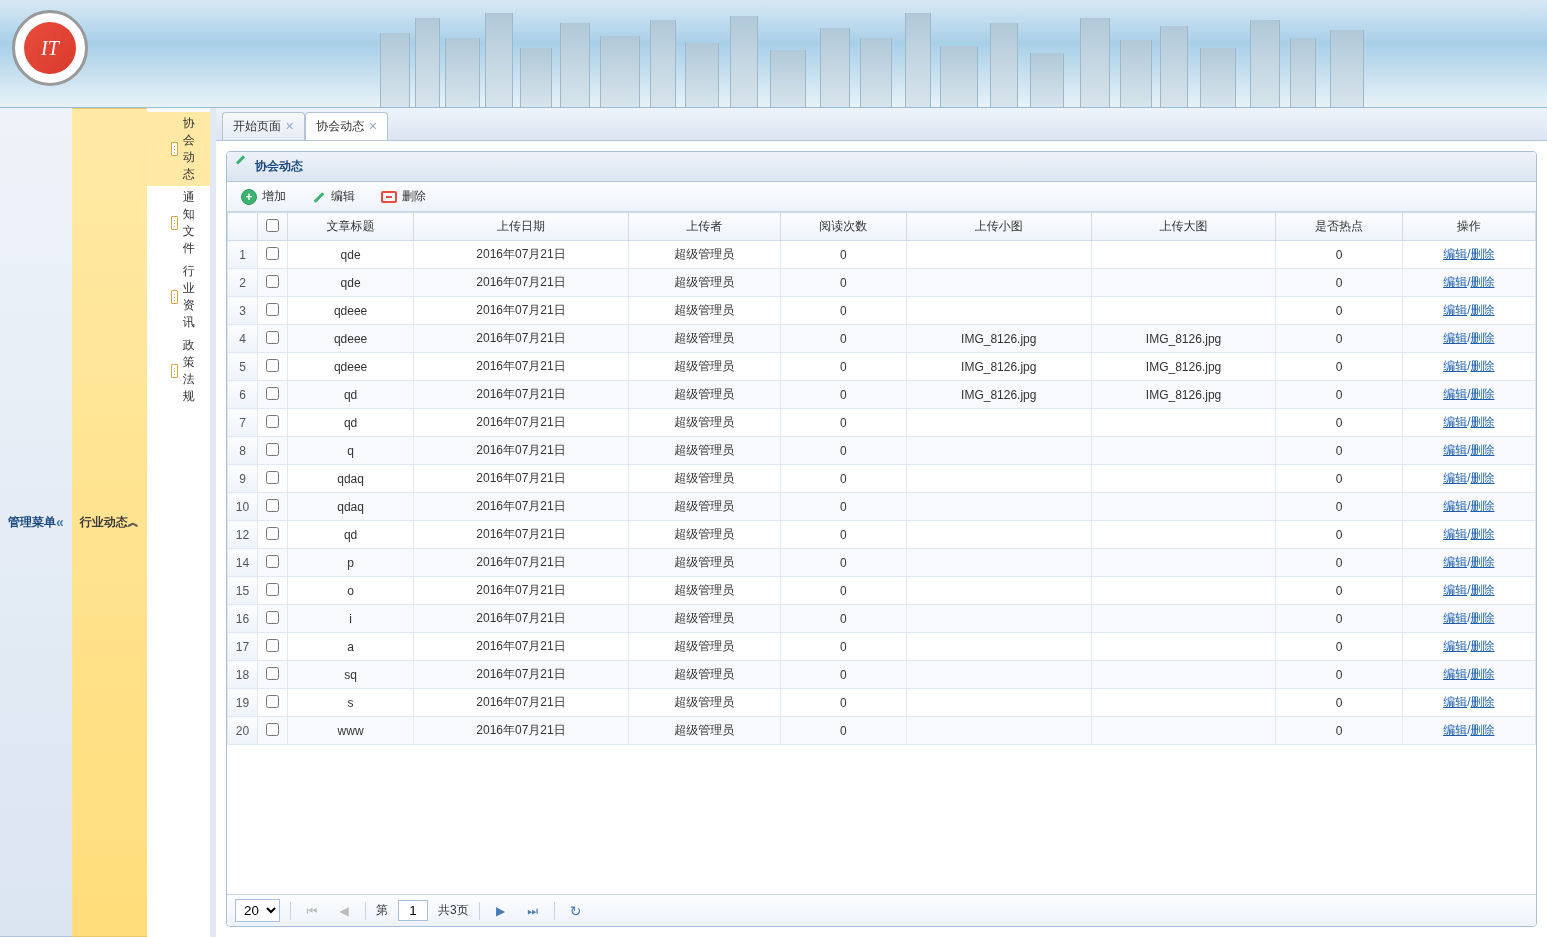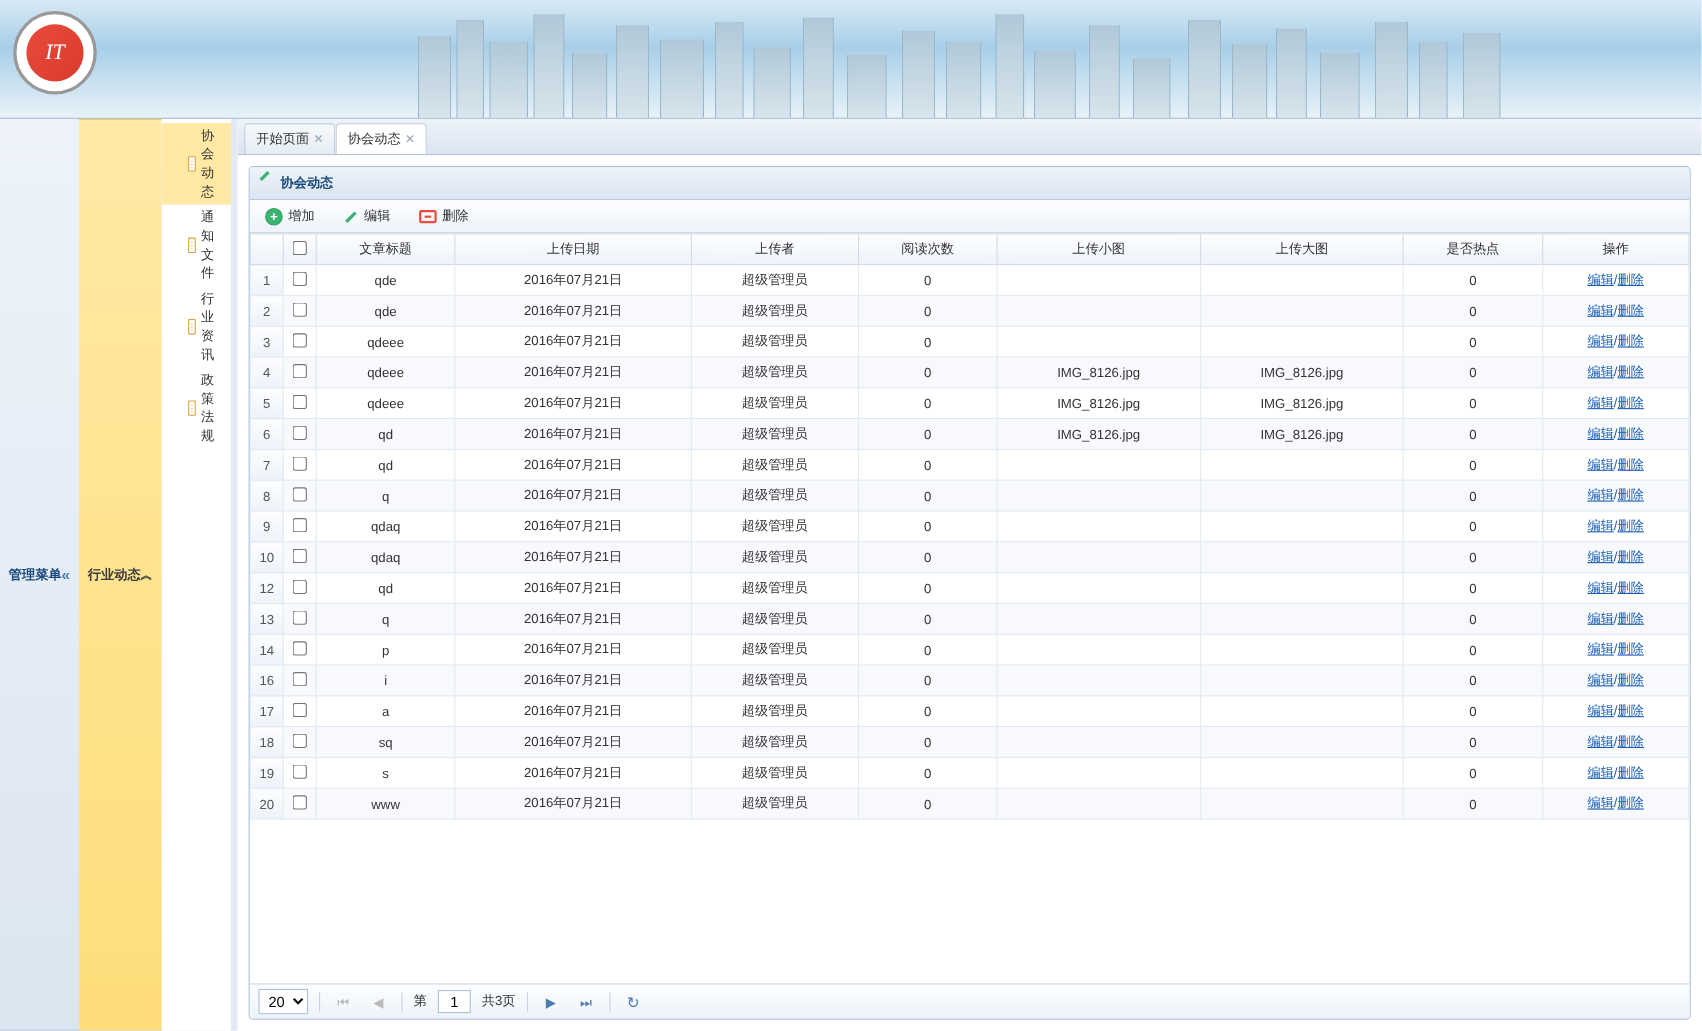--- a/index.html
+++ b/index.html
@@ -320,35 +320,35 @@
                 <td>qd</td>
                 <td>2016年07月21日</td>
                 <td>超级管理员</td>
                 <td>0</td>
                 <td></td>
                 <td></td>
                 <td>0</td>
                 <td><a class="action-link">编辑</a><span class="action-sep">/</span><a class="action-link">删除</a></td>
               </tr>
               <tr>
-                <td class="row-num">13</td>
-                <td class="chk-col"><input type="checkbox" style=""></td>
-                <td>q</td>
-                <td>2016年07月21日</td>
-                <td>超级管理员</td>
-                <td>0</td>
-                <td></td>
-                <td></td>
-                <td>0</td>
-                <td><a class="action-link">编辑</a><span class="action-sep">/</span><a class="action-link">删除</a></td>
-              </tr>
-              <tr>
                 <td class="row-num">14</td>
                 <td class="chk-col"><input type="checkbox" style=""></td>
                 <td>p</td>
+                <td>2016年07月21日</td>
+                <td>超级管理员</td>
+                <td>0</td>
+                <td></td>
+                <td></td>
+                <td>0</td>
+                <td><a class="action-link">编辑</a><span class="action-sep">/</span><a class="action-link">删除</a></td>
+              </tr>
+              <tr>
+                <td class="row-num">15</td>
+                <td class="chk-col"><input type="checkbox" style=""></td>
+                <td>o</td>
                 <td>2016年07月21日</td>
                 <td>超级管理员</td>
                 <td>0</td>
                 <td></td>
                 <td></td>
                 <td>0</td>
                 <td><a class="action-link">编辑</a><span class="action-sep">/</span><a class="action-link">删除</a></td>
               </tr>
               <tr>
                 <td class="row-num">16</td>

